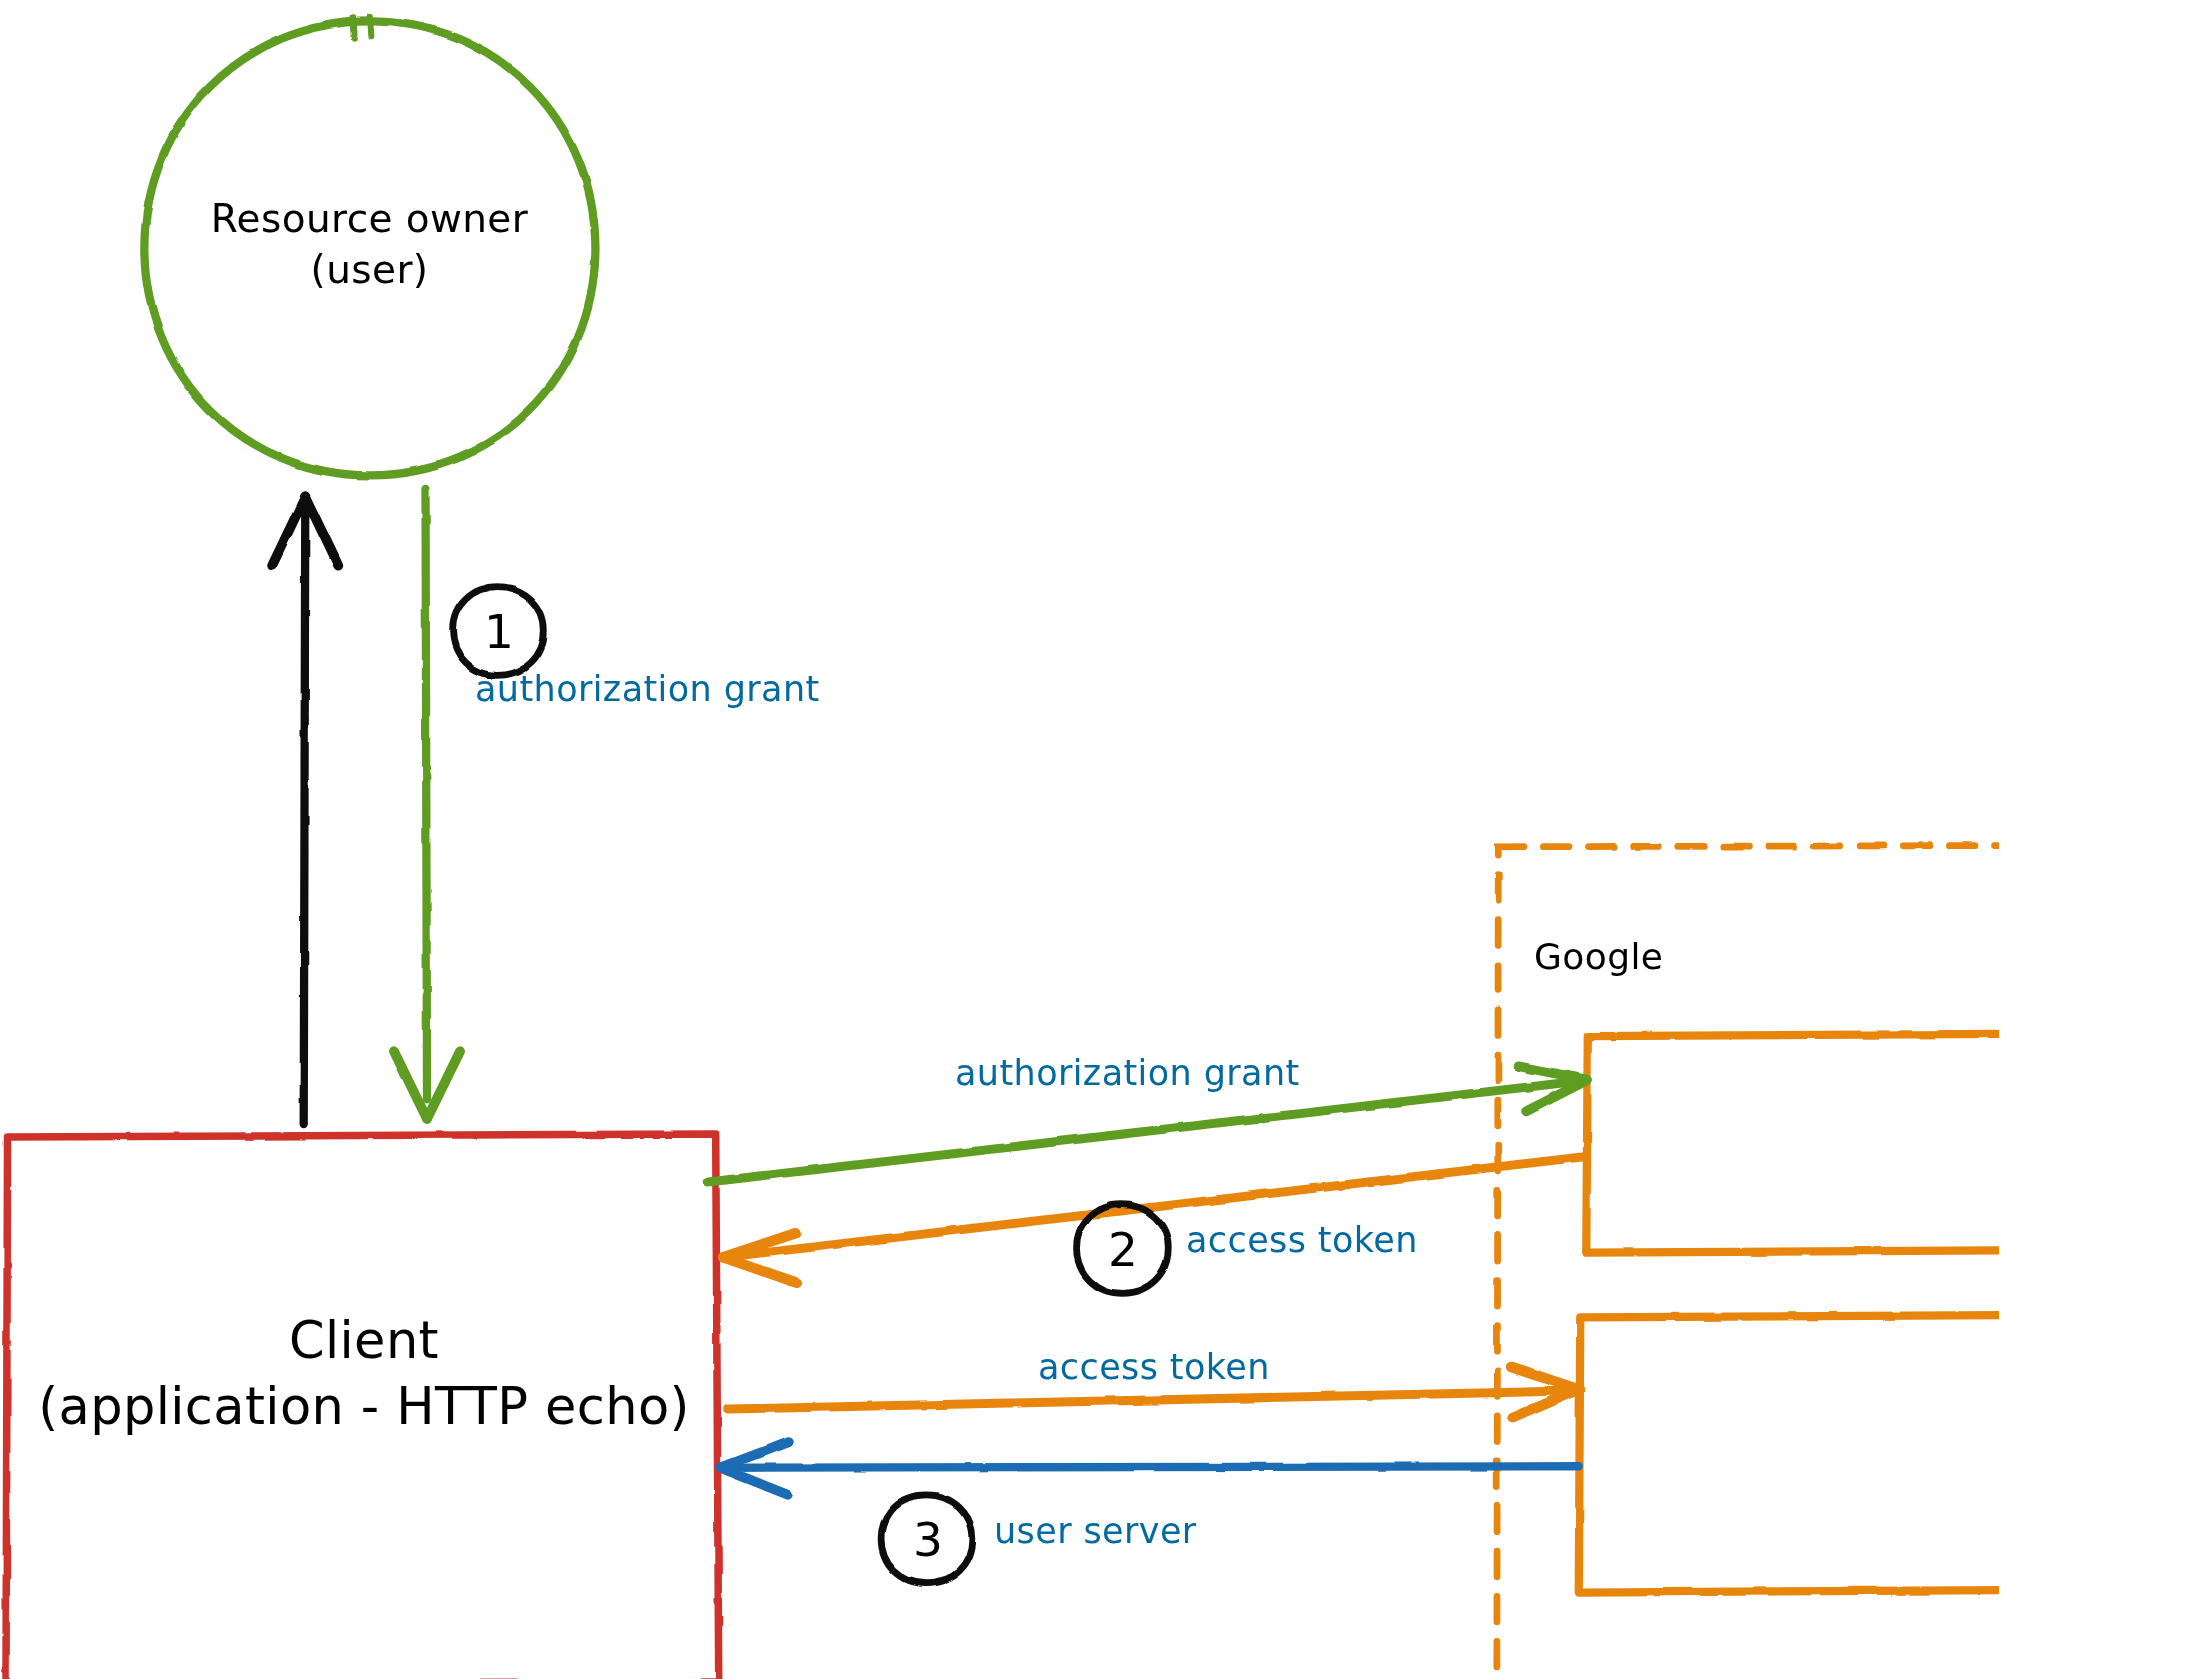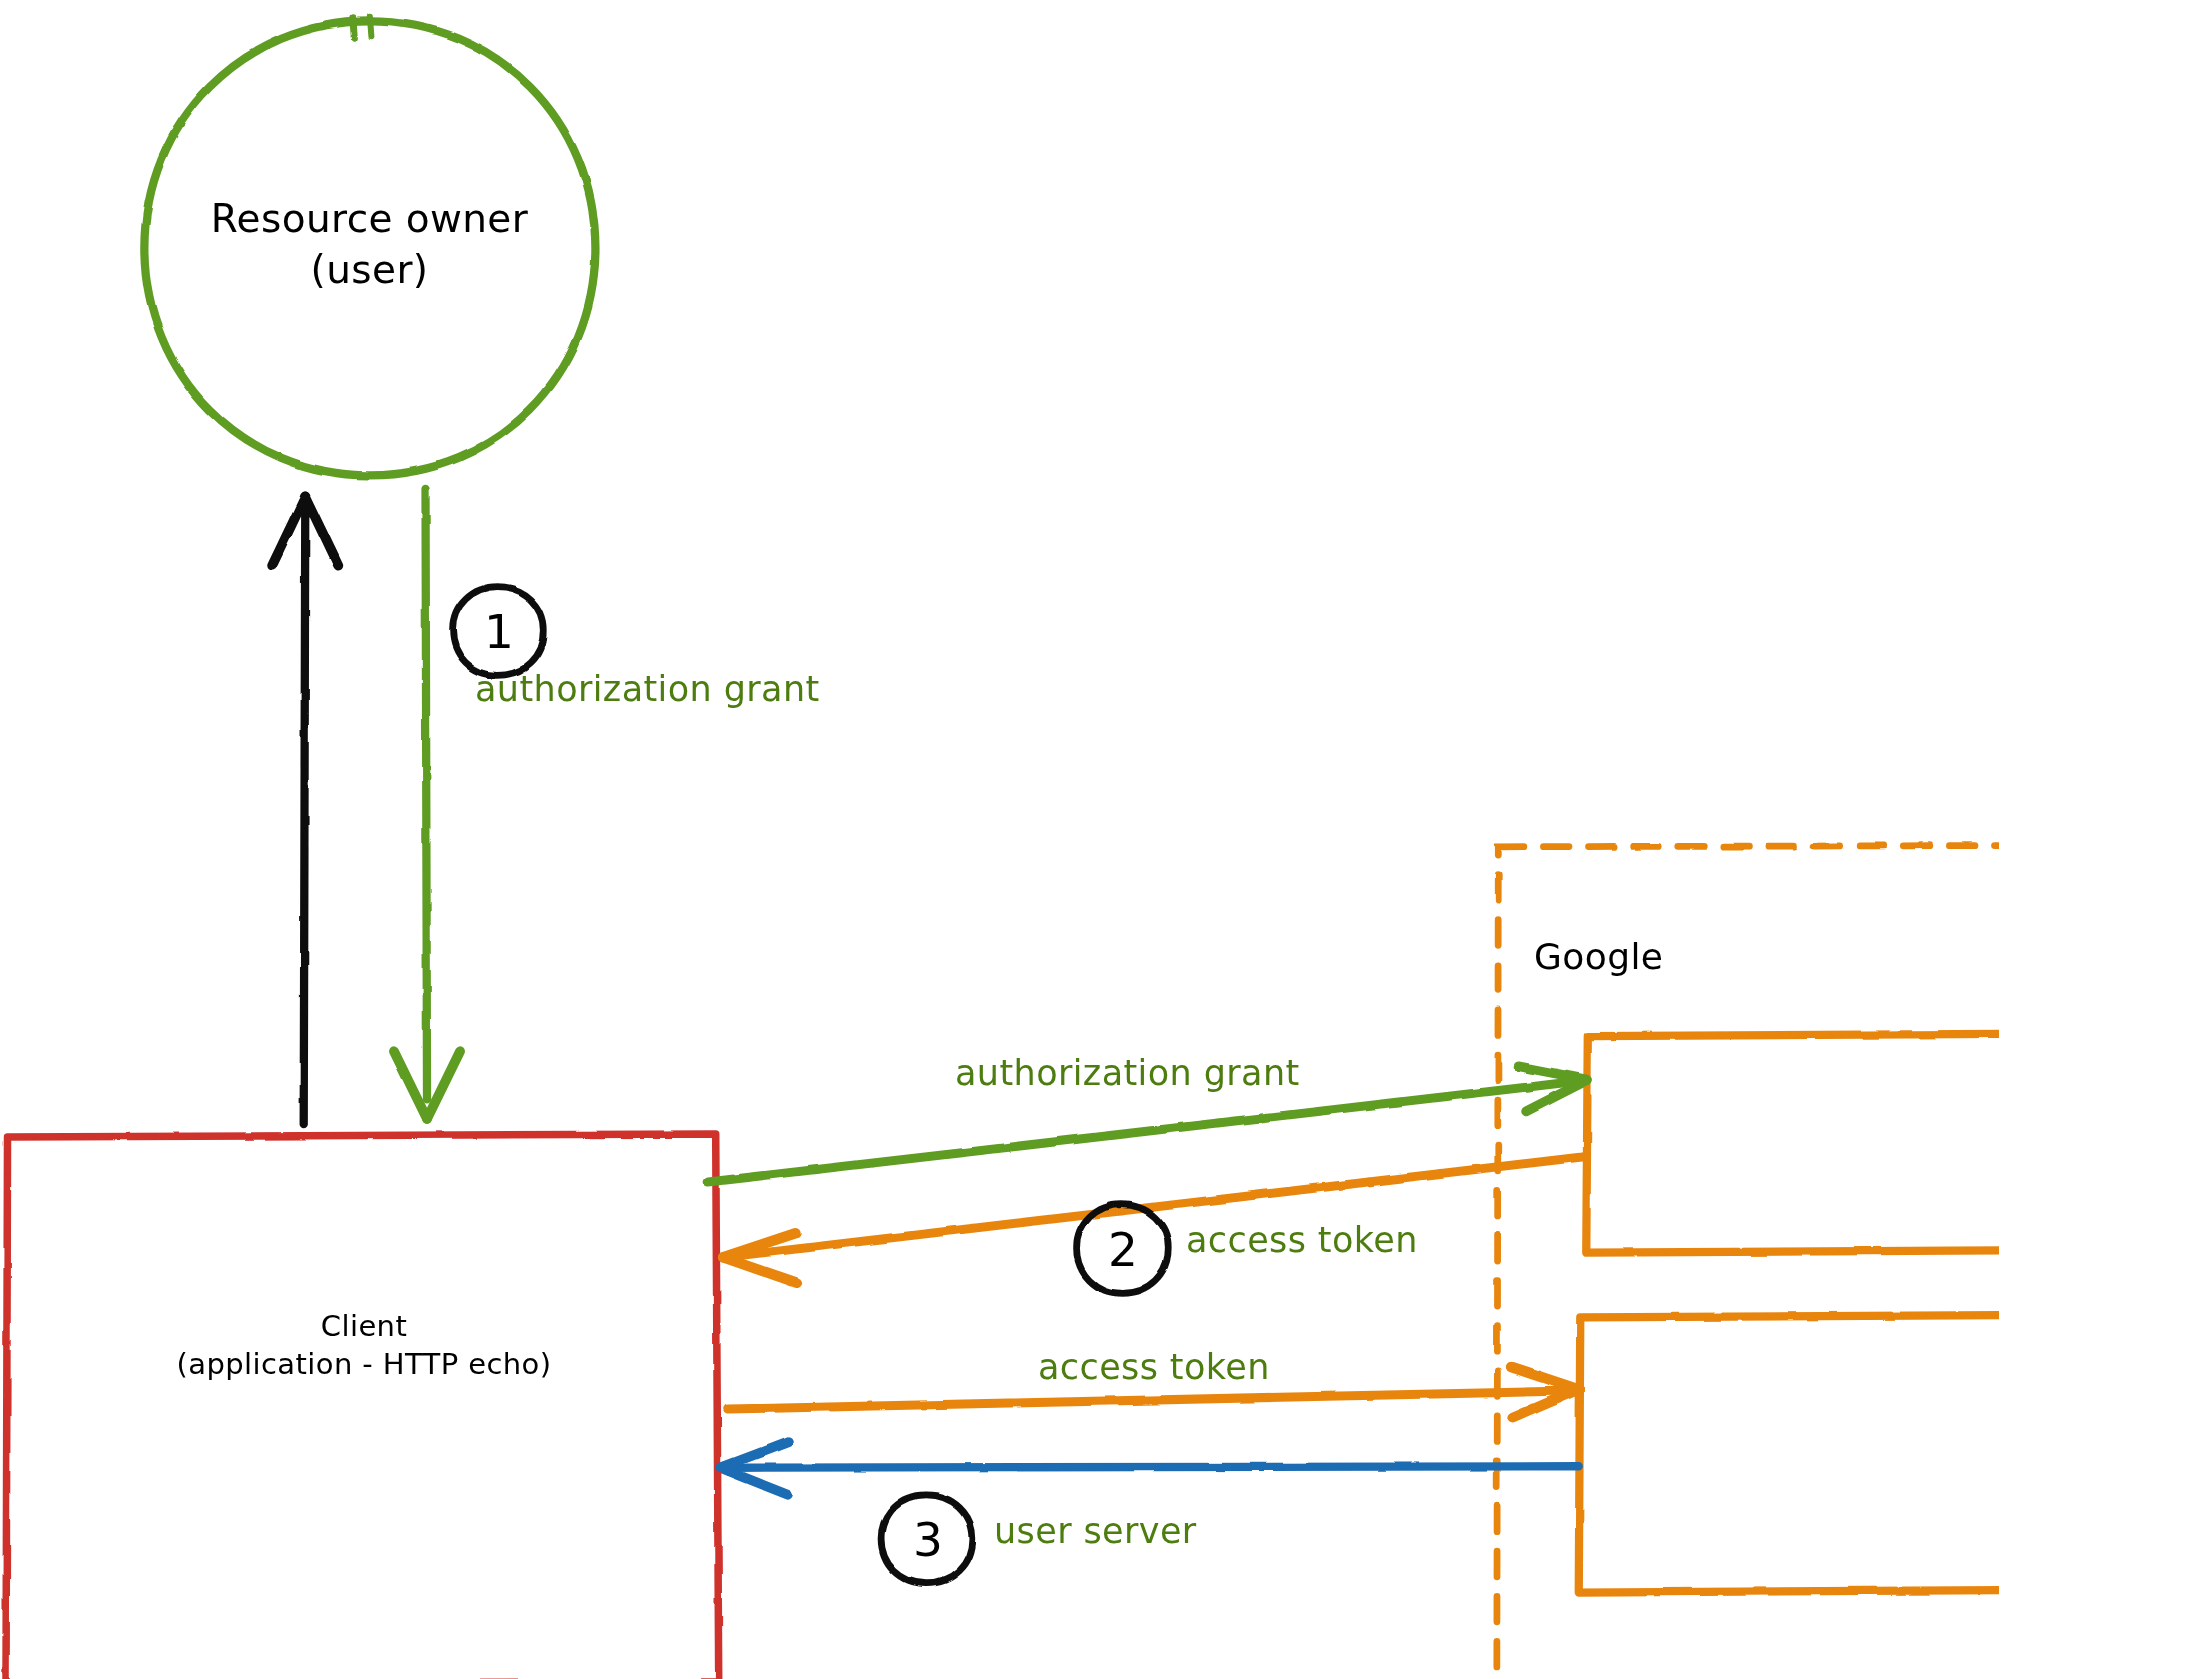--- a/index.html
+++ b/index.html
@@ -30,38 +30,38 @@
     font-family: "DejaVu Sans", sans-serif;
     font-weight: 400;
     line-height: 1.30;
     letter-spacing: 0.4px;
     white-space: pre-line;
     pointer-events: none;
     user-select: none;
   }
   .edge-label {
     position: absolute;
-    color: #4d7c0f;
+    color: #0369a1;
     font-family: "DejaVu Sans", sans-serif;
     font-weight: 400;
     letter-spacing: 0.4px;
     white-space: nowrap;
     user-select: none;
   }
   .step-badge {
     position: absolute;
     color: #000000;
     font-family: "DejaVu Sans", sans-serif;
     font-weight: 400;
     line-height: 1;
     user-select: none;
   }
   
   .t-owner   { font-size: 39px; }
-  .t-client  { font-size: 29px; }
+  .t-client  { font-size: 51px; }
   .t-server  { font-size: 39px; }
   .t-group   { font-size: 36px; }
   .t-edge    { font-size: 35px; }
   .t-badge   { font-size: 47px; }
 </style>
 </head>
 <body>
 
 <div id="stage">
 

